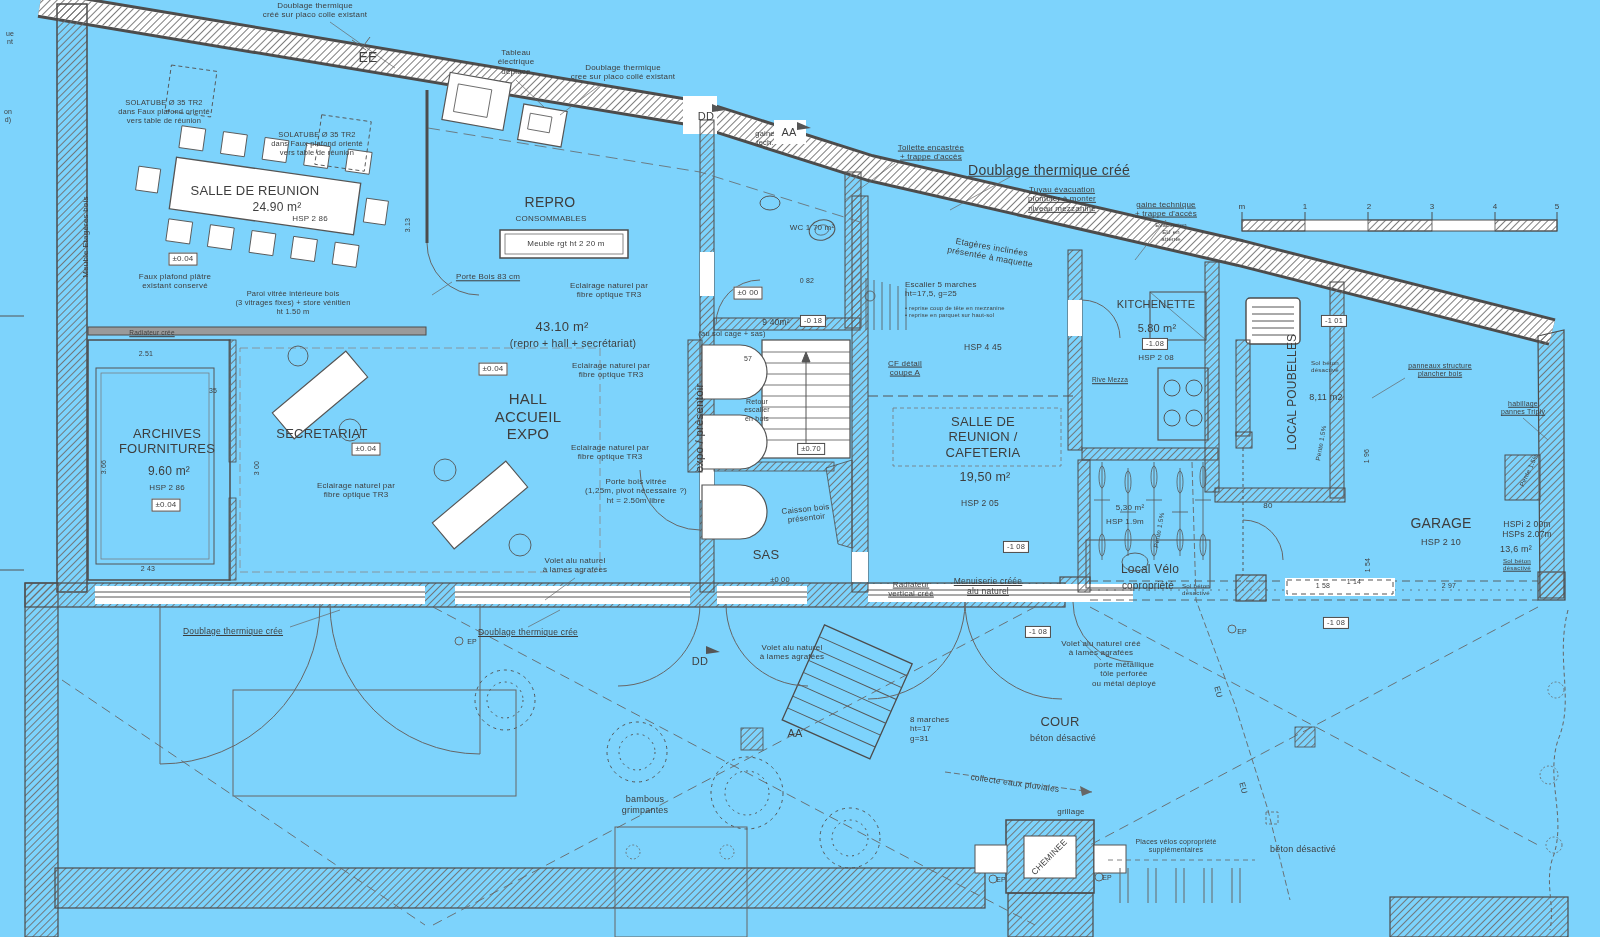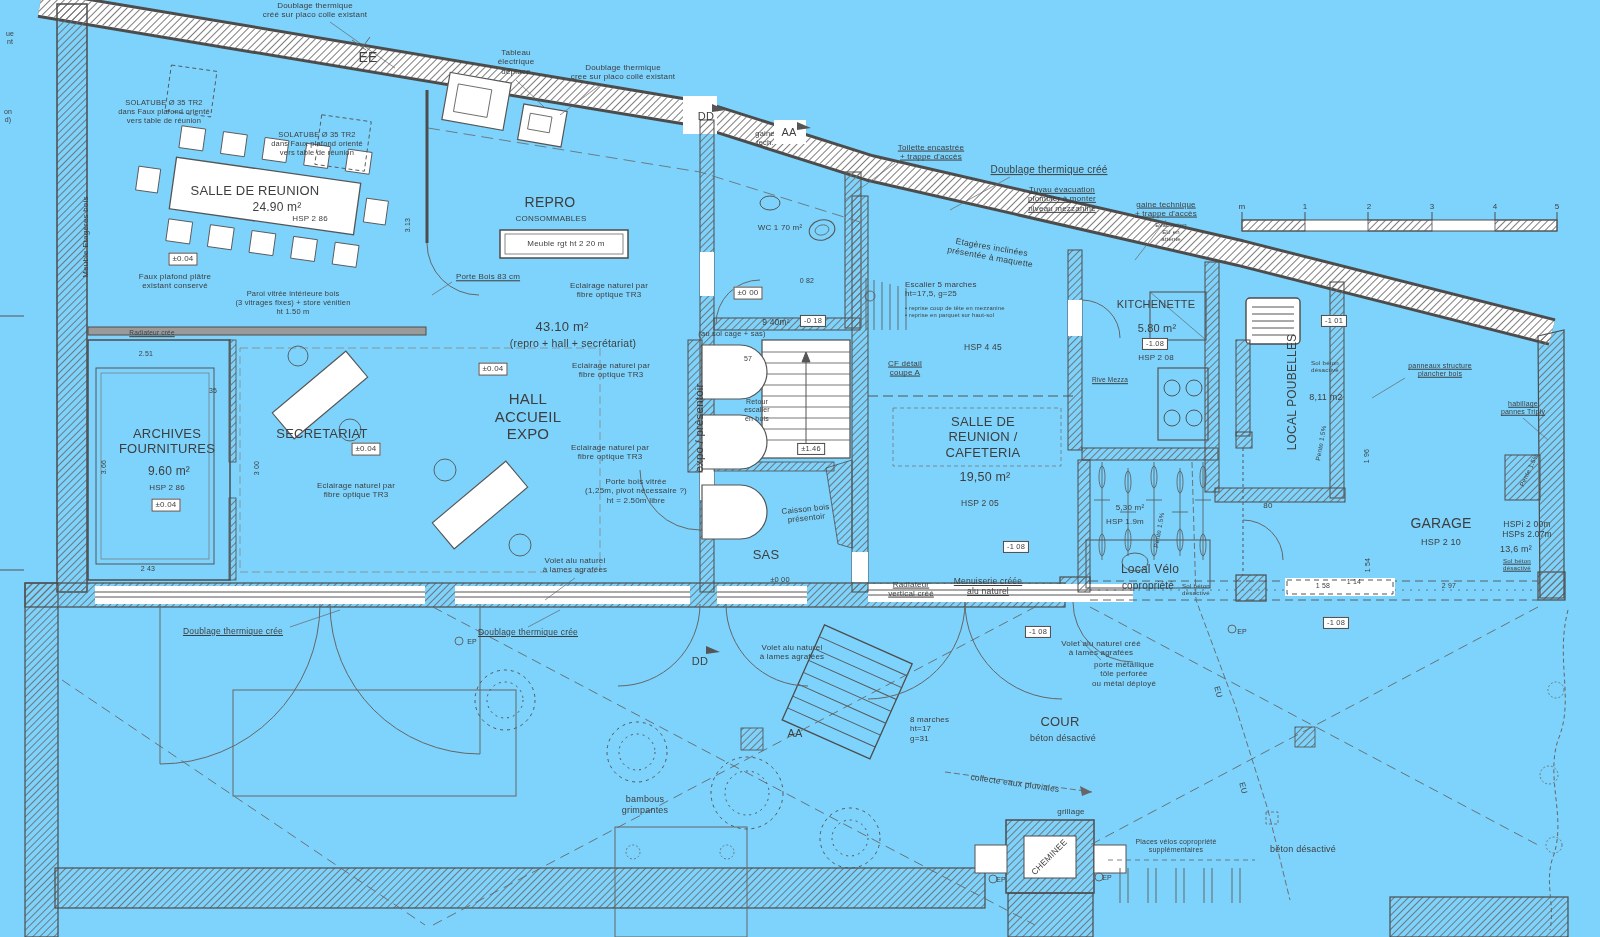--- a/index.html
+++ b/index.html
@@ -412,30 +412,30 @@
       <div class="lbl" style="left: 610px; top: 452px; font-size: 8px; transform: translate(-50%, -50%) rotate(0deg);">Eclairage naturel par
 fibre optique TR3</div>
       <div class="lbl" style="left: 636px; top: 491px; font-size: 8px; transform: translate(-50%, -50%) rotate(0deg);">Porte bois vitrée
 (1,25m, pivot nécessaire ?)
 ht = 2.50m   libre</div>
       <div class="lbl" style="left: 700px; top: 428px; font-size: 11.5px; transform: translate(-50%, -50%) rotate(-90deg);">expo / présentoir</div>
       <div class="lbl" style="left: 706px; top: 116px; font-size: 11px; transform: translate(-50%, -50%) rotate(0deg);">DD</div>
       <div class="lbl" style="left: 753px; top: 139px; font-size: 7.5px; transform: translate(-50%, -50%) rotate(0deg); margin-left: 12px;">gaine
 tech.</div>
       <div class="lbl" style="left: 789px; top: 132px; font-size: 11px; transform: translate(-50%, -50%) rotate(0deg);">AA</div>
-      <div class="lbl" style="left: 780px; top: 228px; font-size: 8px; transform: translate(-50%, -50%) rotate(0deg);">WC   1 70 m²</div>
+      <div class="lbl" style="left: 812px; top: 228px; font-size: 8px; transform: translate(-50%, -50%) rotate(0deg);">WC   1 70 m²</div>
       <div class="lbl boxed" style="left: 748px; top: 293px; font-size: 8px; transform: translate(-50%, -50%) rotate(0deg);">±0 00</div>
       <div class="lbl" style="left: 807px; top: 281px; font-size: 7px; transform: translate(-50%, -50%) rotate(0deg);">0 82</div>
       <div class="lbl" style="left: 776px; top: 322px; font-size: 8.5px; transform: translate(-50%, -50%) rotate(0deg);">9 40m²</div>
       <div class="lbl boxed" style="left: 813px; top: 321px; font-size: 7.5px; transform: translate(-50%, -50%) rotate(0deg);">-0 18</div>
       <div class="lbl" style="left: 732px; top: 334px; font-size: 7.5px; transform: translate(-50%, -50%) rotate(0deg);">(au sol   cage + sas)</div>
       <div class="lbl" style="left: 748px; top: 359px; font-size: 7px; transform: translate(-50%, -50%) rotate(0deg);">57</div>
       <div class="lbl und" style="left: 931px; top: 152px; font-size: 8px; transform: translate(-50%, -50%) rotate(0deg);">Toilette encastrée
 + trappe d'accès</div>
-      <div class="lbl und" style="left: 1049px; top: 170px; font-size: 10px; transform: translate(-50%, -50%) rotate(0deg);">Doublage thermique créé</div>
+      <div class="lbl und" style="left: 1049px; top: 170px; font-size: 14px; transform: translate(-50%, -50%) rotate(0deg);">Doublage thermique créé</div>
       <div class="lbl und" style="left: 1062px; top: 199px; font-size: 8px; transform: translate(-50%, -50%) rotate(0deg);">Tuyau évacuation
 plombier à monter
 niveau mezzanine</div>
       <div class="lbl und" style="left: 1166px; top: 209px; font-size: 8px; transform: translate(-50%, -50%) rotate(0deg);">gaine technique
 + trappe d'accès</div>
       <div class="lbl" style="left: 1171px; top: 233px; font-size: 6px; transform: translate(-50%, -50%) rotate(0deg);">Evacuation
 EU en
 attente</div>
       <div class="lbl" style="left: 991px; top: 252px; font-size: 8.5px; transform: translate(-50%, -50%) rotate(10deg);">Etagères inclinées
 présentée à maquette</div>
@@ -452,21 +452,21 @@
       <div class="lbl" style="left: 1156px; top: 358px; font-size: 8px; transform: translate(-50%, -50%) rotate(0deg);">HSP 2 08</div>
       <div class="lbl und" style="left: 1110px; top: 380px; font-size: 6.5px; transform: translate(-50%, -50%) rotate(0deg);">Rive Mezza</div>
       <div class="lbl" style="left: 983px; top: 437px; font-size: 13px; transform: translate(-50%, -50%) rotate(0deg);">SALLE DE
 REUNION /
 CAFETERIA</div>
       <div class="lbl" style="left: 985px; top: 477px; font-size: 12.5px; transform: translate(-50%, -50%) rotate(0deg);">19,50 m²</div>
       <div class="lbl" style="left: 980px; top: 503px; font-size: 8.5px; transform: translate(-50%, -50%) rotate(0deg);">HSP 2 05</div>
       <div class="lbl" style="left: 757px; top: 410px; font-size: 7px; transform: translate(-50%, -50%) rotate(0deg);">Retour
 escalier
 en bois</div>
-      <div class="lbl boxed" style="left: 811px; top: 449px; font-size: 7.5px; transform: translate(-50%, -50%) rotate(0deg);">±1.46</div>
+      <div class="lbl boxed" style="left: 811px; top: 449px; font-size: 7.5px; transform: translate(-50%, -50%) rotate(0deg);">±0.70</div>
       <div class="lbl" style="left: 806px; top: 514px; font-size: 8px; transform: translate(-50%, -50%) rotate(-6deg);">Caisson bois
 présentoir</div>
       <div class="lbl" style="left: 766px; top: 555px; font-size: 13px; transform: translate(-50%, -50%) rotate(0deg);">SAS</div>
       <div class="lbl" style="left: 780px; top: 580px; font-size: 7.5px; transform: translate(-50%, -50%) rotate(0deg);">±0 00</div>
       <div class="lbl und" style="left: 911px; top: 589px; font-size: 8px; transform: translate(-50%, -50%) rotate(0deg);">Radiateur
 vertical créé</div>
       <div class="lbl und" style="left: 988px; top: 586px; font-size: 8.5px; transform: translate(-50%, -50%) rotate(0deg);">Menuiserie créée
 alu naturel</div>
       <div class="lbl boxed" style="left: 1016px; top: 547px; font-size: 7.5px; transform: translate(-50%, -50%) rotate(0deg);">-1 08</div>
       <div class="lbl und" style="left: 233px; top: 631px; font-size: 8.5px; transform: translate(-50%, -50%) rotate(0deg);">Doublage thermique crée</div>

